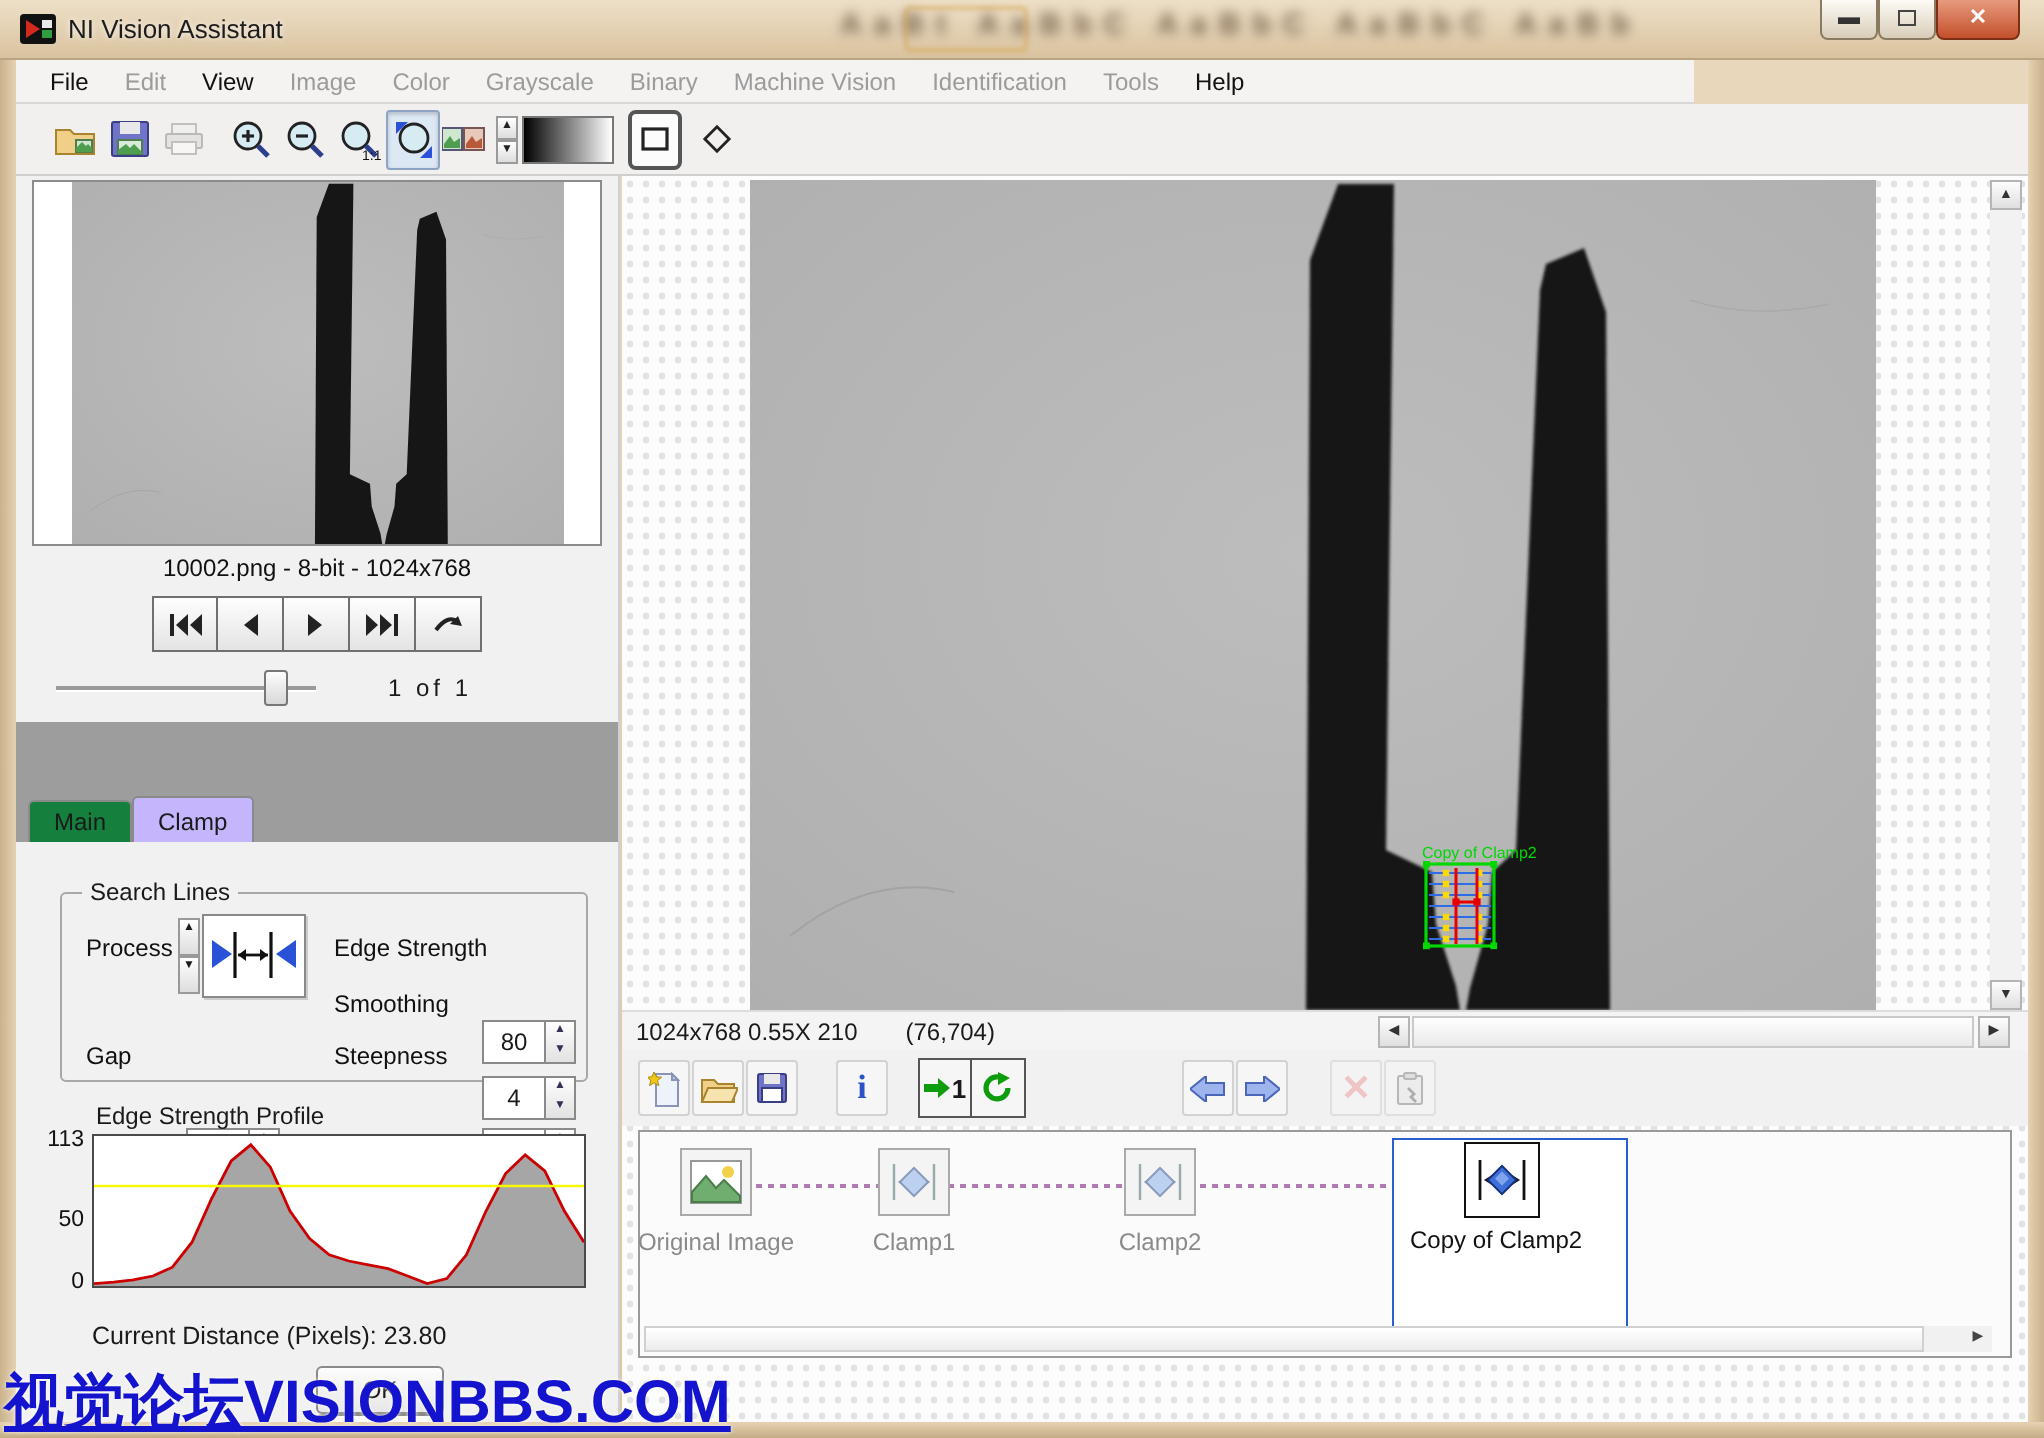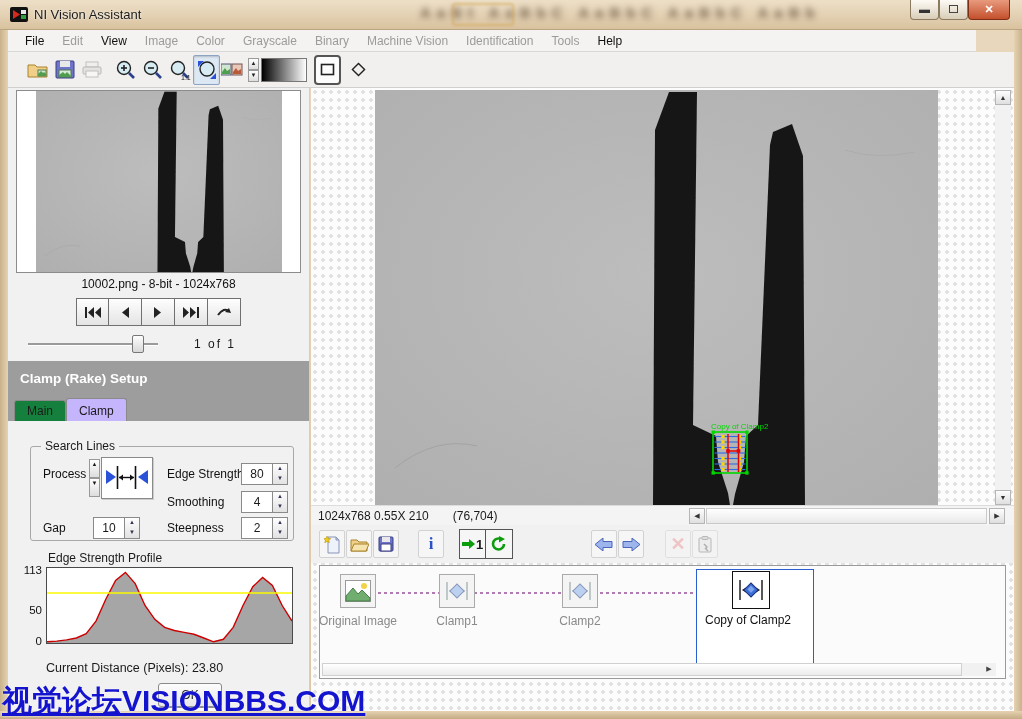--- a/index.html
+++ b/index.html
@@ -22,21 +22,21 @@
                border:2px solid rgba(214,168,80,.55); border-radius:3px; filter:blur(1px); }
   .win-controls { position:absolute; right:12px; top:0; display:flex; }
   .win-btn { width:29px; height:20px; border:1px solid #8a7a60; border-top:none;
              border-radius:0 0 4px 4px; background:linear-gradient(#fdfbf6,#d9cdb8);
              color:#333; font-size:11px; line-height:18px; text-align:center; }
   .win-btn.close { width:42px; background:linear-gradient(#e89a7e,#c3502c);
                    color:#fff; font-weight:bold; border-color:#7c2f16; }
   .restore-glyph { display:inline-block; width:9px; height:8px; border:1.5px solid #444; margin-top:5px; }
 
   
-  .menubar { position:absolute; left:8px; top:30px; width:968px; height:22px;
+  .menubar { position:absolute; left:8px; top:30px; width:839px; height:22px;
              background:#f4f3f1; border-bottom:1px solid #d8d8d8; display:flex;
              align-items:center; padding-left:8px; }
   .menu-item { padding:0 9px; font-size:12px; color:#111; }
   .menu-item.disabled { color:#9b9b9b; }
 
   
   .toolbar { position:absolute; left:8px; top:52px; width:1006px; height:36px;
              background:#f1f0ee; border-bottom:1px solid #cfcfcf; display:flex;
              align-items:center; padding-left:16px; }
   .tbtn { width:27px; height:30px; display:flex; align-items:center; justify-content:center;
@@ -97,21 +97,21 @@
   .setup-body { background:#f1f1f1; height:311px; position:relative; }
   fieldset.search-lines { position:absolute; left:22px; top:18px; width:264px; height:102px;
                border:1px solid #a8a8a8; border-radius:3px; }
   fieldset.search-lines legend { margin-left:10px; padding:0 4px; font-size:12px; }
   .sl-label { position:absolute; font-size:12px; color:#111; }
   .proc-spin { position:absolute; left:58px; top:6px; width:11px; height:38px; display:flex; flex-direction:column; }
   .proc-spin div { flex:1; border:1px solid #999; background:linear-gradient(#fff,#ddd);
                    font-size:6px; line-height:8px; text-align:center; }
   .proc-icon { position:absolute; left:70px; top:4px; width:52px; height:42px; background:#fff;
                border:1px solid #8a8a8a; box-shadow:1px 1px 0 #ccc; }
-  .spin { position:absolute; display:flex; width:48px; height:40px; }
+  .spin { position:absolute; display:flex; width:48px; height:40px;margin-top:47px; }
   .spin-val { width:32px; height:22px; border:1px solid #8a8a8a; background:#fff;
               text-align:center; line-height:20px; font-size:12px; }
   .spin-btns { width:15px; height:22px; border:1px solid #8a8a8a; border-left:none;
                display:flex; flex-direction:column; background:linear-gradient(#fefefe,#e2e2e2); }
   .spin-btns div { flex:1; font-size:6px; line-height:9px; text-align:center; color:#335; }
 
   .profile-label { position:absolute; left:40px; top:130px; font-size:12px; }
   .chart-wrap { position:absolute; left:38px; top:146px; width:247px; height:77px;
                 background:#fff; border:1px solid #4a4a4a; }
   .chart-wrap svg { position:absolute; left:0; top:0; }
@@ -375,21 +375,20 @@
     </div>
 
     <div class="slider-row">
       <div class="slider-track">
         <div class="slider-thumb"></div>
       </div>
       <span class="pos-label">1 of 1</span>
     </div>
 
     <div class="setup-header">
-      <div class="setup-title">Clamp (Rake) Setup</div>
       <div class="tabs">
         <div class="tab">Main</div>
         <div class="tab active">Clamp</div>
       </div>
     </div>
 
     <div class="setup-body">
       <fieldset class="search-lines">
         <legend>Search Lines</legend>
         <span class="sl-label" style="left:12px;top:14px">Process</span>

